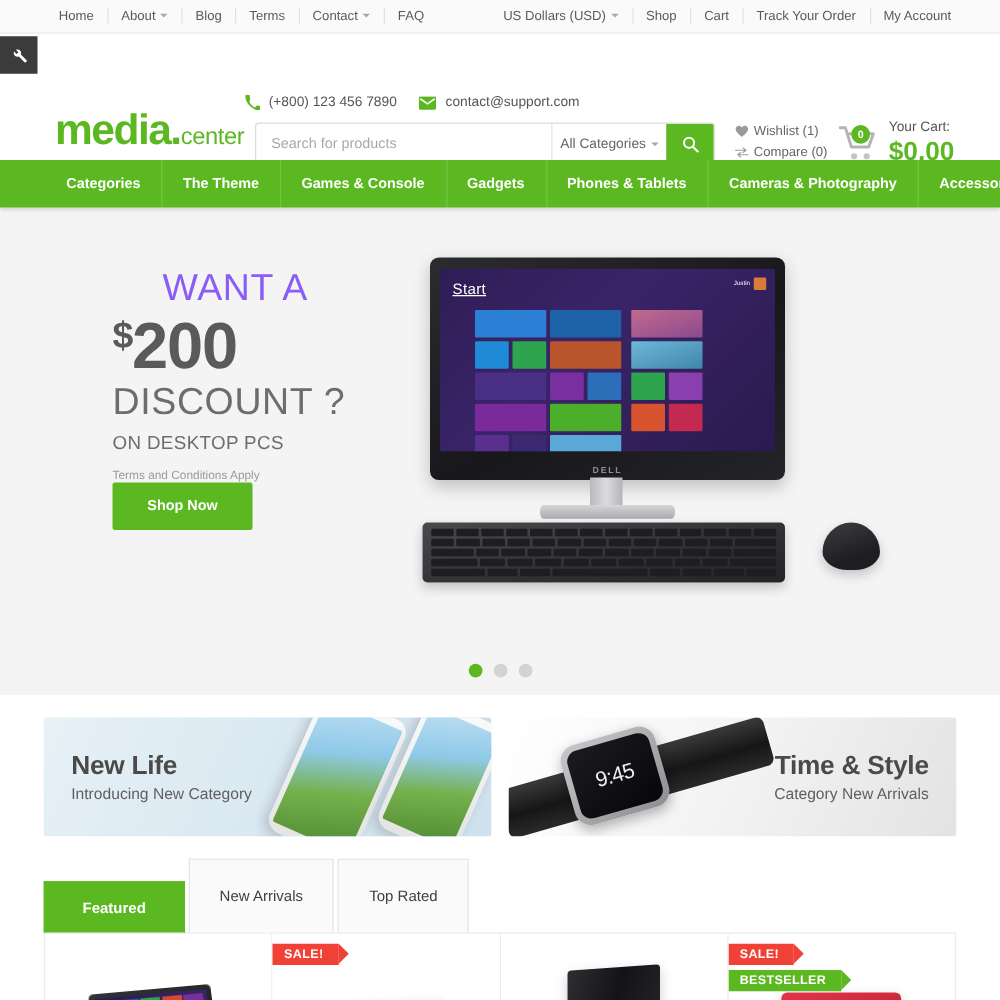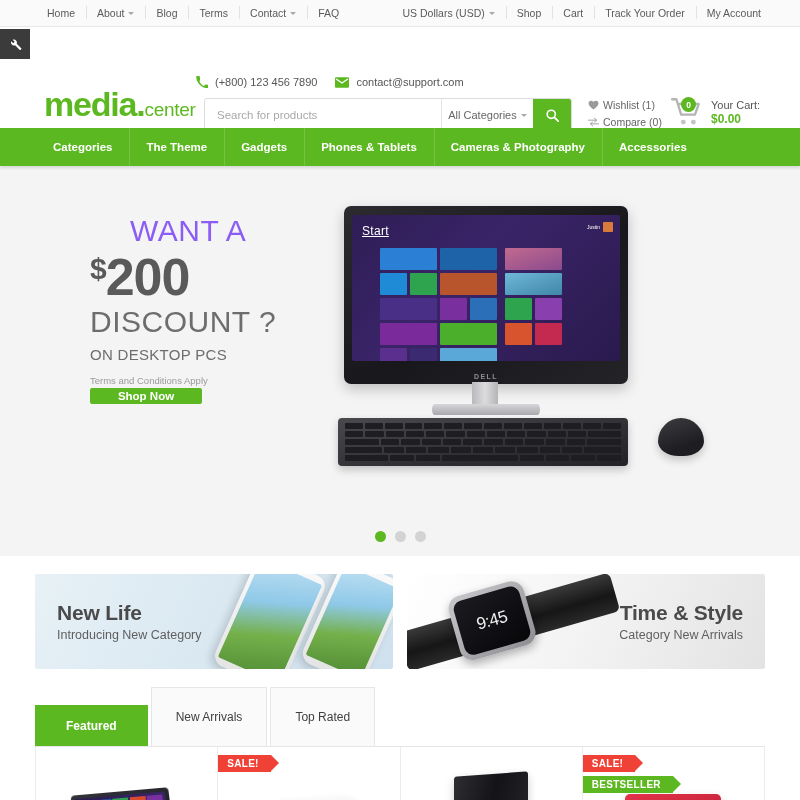--- a/index.html
+++ b/index.html
@@ -151,21 +151,21 @@
     background: #5cb820;
     border-radius: 50%;
     color: #fff;
     font-size: 8.5px;
     font-weight: bold;
     display: flex; align-items: center; justify-content: center;
     z-index: 2;
   }
   .cart-text { margin-left: 7px; }
   .cart-label { font-size: 11px; color: #555; line-height: 1.3; }
-  .cart-total { font-size: 12px; font-weight: bold; color: #5cb820; line-height: 1.2; }
+  .cart-total { font-size: 21px; font-weight: bold; color: #5cb820; line-height: 1.2; }
 
   
   .mainnav {
     height: 38px;
     background: #5cb820;
     display: flex;
     align-items: stretch;
     padding-left: 36px;
     box-shadow: 0 2px 3px rgba(0,0,0,0.12);
     position: relative;
@@ -228,21 +228,21 @@
     color: #6d6d6d;
     letter-spacing: 0.3px;
     margin-top: 6px;
   }
   .h-terms {
     font-size: 9.5px;
     color: #9a9a9a;
     margin-top: 12px;
   }
   .shop-btn {
-    width: 112px; height: 16px;
+    width: 112px; height: 38px;
     background: #5cb820;
     border: none;
     color: #fff;
     font-size: 11.5px;
     font-weight: bold;
     font-family: "Liberation Sans", sans-serif;
     border-radius: 2px;
     cursor: pointer;
   }
 
@@ -659,20 +659,23 @@
     </div>
   </div>
 </div>
 
 <div class="mainnav">
   <div class="nav-item">
       <span>Categories</span>
     </div>
   <div class="nav-item">
       <span>The Theme</span>
+    </div>
+  <div class="nav-item">
+      <span>Games &amp; Console</span>
     </div>
   <div class="nav-item">
       <span>Gadgets</span>
     </div>
   <div class="nav-item">
       <span>Phones &amp; Tablets</span>
     </div>
   <div class="nav-item">
       <span>Cameras &amp; Photography</span>
     </div>

